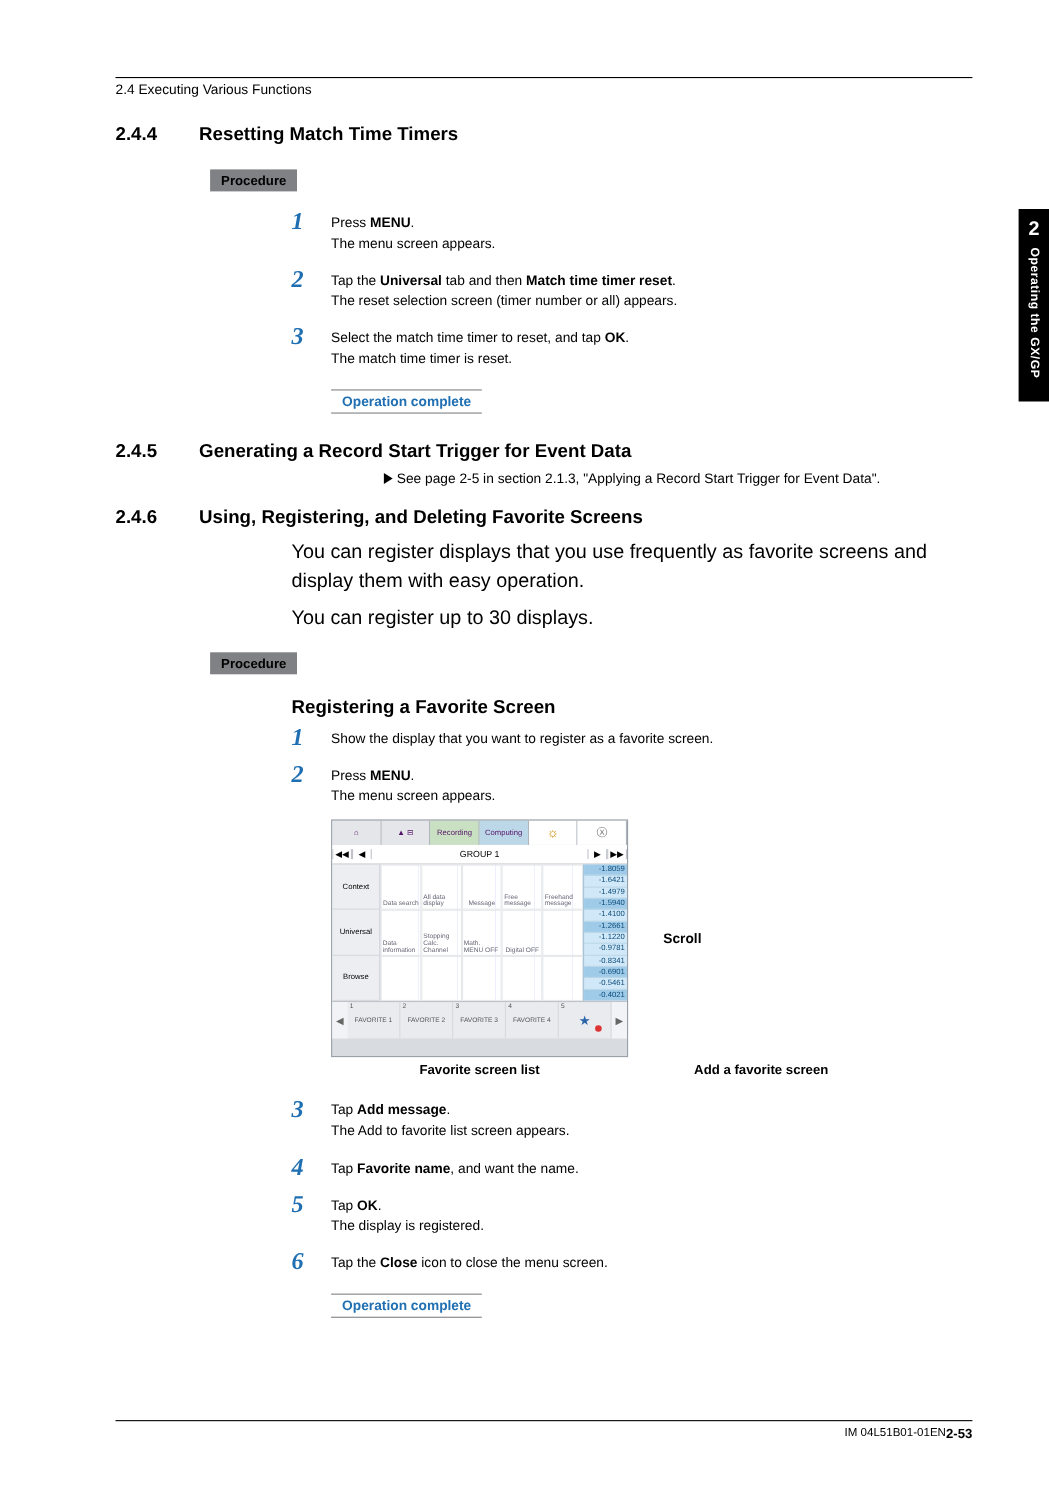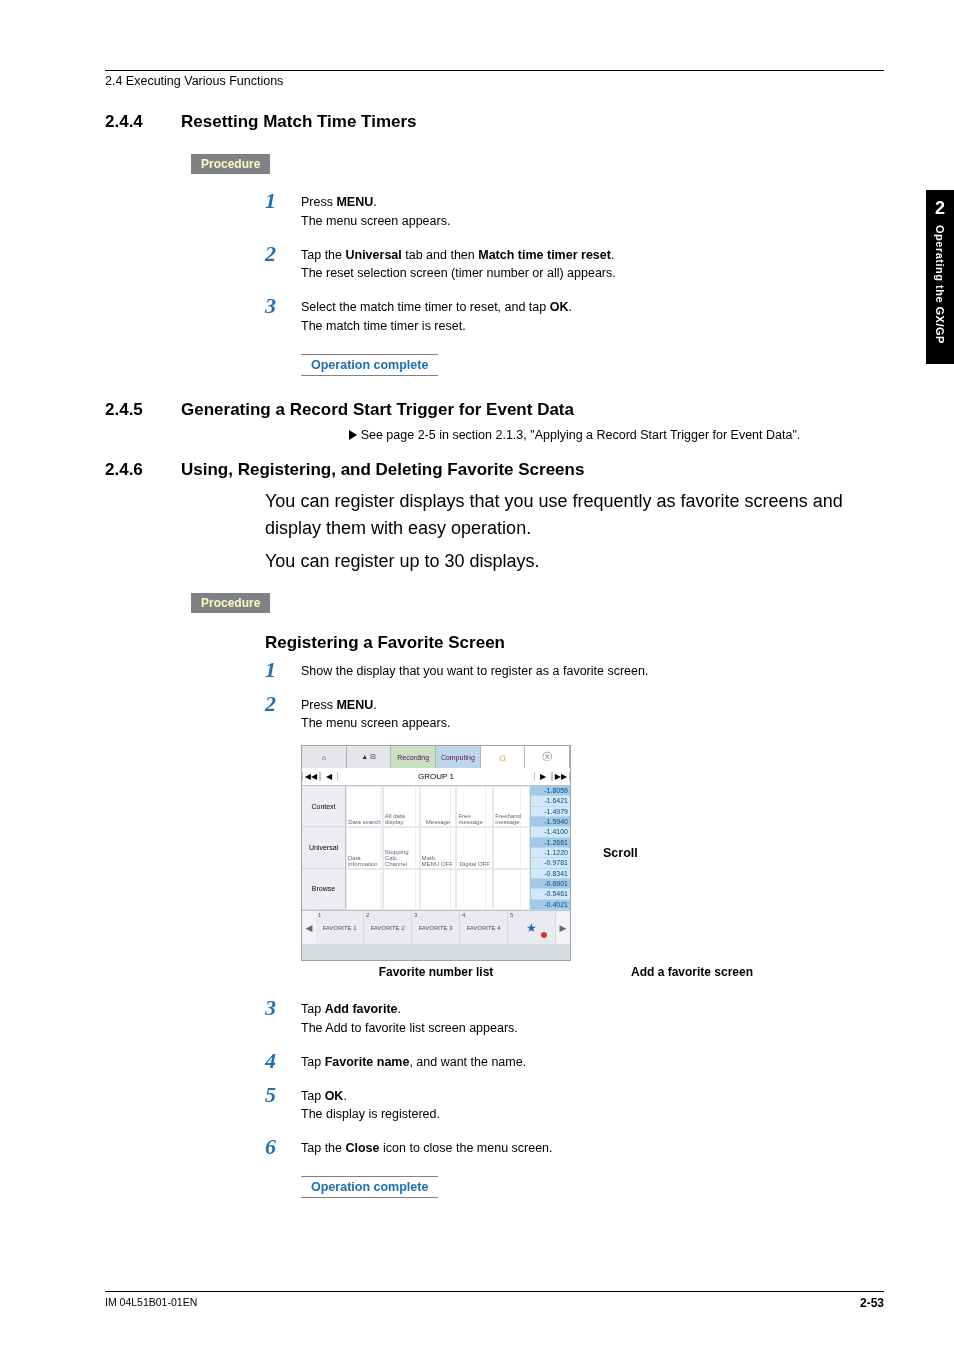--- a/index.html
+++ b/index.html
@@ -3,21 +3,21 @@
 <meta charset="utf-8">
 <style>
   * { box-sizing: border-box; margin: 0; padding: 0; }
   html, body { width: 954px; background: #fff; font-family: Arial, Helvetica, sans-serif; color: #000; }
   .page { width: 954px; min-height: 1350px; position: relative; padding: 70px 70px 40px 105px; }
   .top-rule { border-top: 1px solid #000; margin-bottom: 3px; }
   .breadcrumb { font-size: 12.5px; text-align: left; margin-bottom: 24px; }
   .row { display: flex; align-items: flex-start; margin-bottom: 8px; }
   .sec-num { width: 76px; flex: 0 0 76px; font-weight: bold; font-size: 17px; }
   .sec-title { font-weight: bold; font-size: 17px; }
-  .proc-label { display: inline-block; background: #808184; color: #fef9c3; font-size: 12px; font-weight: bold; padding: 3px 10px; margin: 14px 0 10px 86px; }
+  .proc-label { display: inline-block; background: #808184; color: #000000; font-size: 12px; font-weight: bold; padding: 3px 10px; margin: 14px 0 10px 86px; }
   .step { display: flex; align-items: flex-start; margin: 6px 0 12px 160px; }
   .step .num { font-family: Georgia, 'Times New Roman', serif; font-style: italic; font-weight: bold; color: #1f6fb2; font-size: 22px; width: 36px; flex: 0 0 36px; line-height: 1; }
   .step .txt { font-size: 12.5px; line-height: 1.5; padding-top: 3px; }
   .step .txt .sub { font-size: 12.5px; }
   .op-complete { display: inline-block; font-size: 12.5px; font-weight: bold; color: #1f6fb2; border-top: 1px solid #808184; border-bottom: 1px solid #808184; padding: 3px 10px; margin: 6px 0 10px 196px; }
   .xref { font-size: 12.5px; margin: 8px 0 18px 160px; text-align: center; }
   .xref .tri { display:inline-block; width:0; height:0; border-top:5px solid transparent; border-bottom:5px solid transparent; border-left:8px solid #000; margin-right:4px; vertical-align: -1px;}
   .para { font-size: 18px; line-height: 1.5; margin: 6px 0 4px 160px; }
   .subhead { font-size: 17px; font-weight: bold; margin: 10px 0 6px 160px; }
   .figwrap { display:flex; align-items:center; margin-left: 196px; margin-bottom: 4px; }
@@ -47,21 +47,21 @@
   .fig .favrow .add .star { color:#2a64a8; font-size:12px;}
   .fig .favrow .add .dot { position:absolute; right:8px; bottom:6px; width:6px; height:6px; border-radius:50%; background:#d33; }
   .scroll-lbl { font-size:12.5px; font-weight:bold; margin-left:28px; align-self:center; }
   .captions { display:flex; margin-left:196px; font-size:12px; font-weight:bold; }
   .captions .c1 { width: 270px; text-align:center; }
   .captions .c2 { width: 60px; }
   .captions .c3 { flex:1; }
   .side-tab { position:absolute; top:190px; right:0; width:28px; background:#000; color:#fff; text-align:center; padding:8px 0;}
   .side-tab .n { font-size:18px; font-weight:bold; display:block; margin-bottom:6px;}
   .side-tab .v { writing-mode: vertical-rl; font-size:11px; font-weight:bold; letter-spacing:0.5px; display:inline-block; padding-bottom:8px;}
-  .footer { position:absolute; bottom:40px; left:105px; right:70px; border-top:1px solid #000; padding-top:4px; display:flex; justify-content:space-between; font-size:10.5px;}
+  .footer { position:absolute; bottom:40px; left:105px; right:70px; border-top:1px solid #000; padding-top:4px; display:flex; justify-content:flex-end; font-size:10.5px;}
   .footer .pn { font-weight:bold; font-size:12px;}
   .bold { font-weight: bold; }
 </style>
 </head>
 <body>
 
 <div class="page">
 
   <div class="top-rule"></div>
   <div class="breadcrumb">2.4  Executing Various Functions</div>
@@ -207,29 +207,29 @@
             <span class="dot"></span>
           </div>
         <div class="ar">▶</div>
       </div>
     </div>
     <div style="display:flex;flex-direction:column;align-items:center;margin-left:4px">
       <div class="scroll-lbl">Scroll</div>
     </div>
   </div>
   <div class="captions">
-    <div class="c1">Favorite number list</div>
+    <div class="c1">Favorite screen list</div>
     <div class="c2"></div>
     <div class="c3">Add a favorite screen</div>
   </div>
 
   <div class="step" style="margin-top:18px">
     <div class="num">3</div>
     <div class="txt">
-      <span>Tap </span><span class="bold">Add favorite</span><span>.</span><br>
+      <span>Tap </span><span class="bold">Add message</span><span>.</span><br>
       <span class="sub">The Add to favorite list screen appears.</span>
     </div>
   </div>
   <div class="step">
     <div class="num">4</div>
     <div class="txt">
       <span>Tap </span><span class="bold">Favorite name</span><span>, and want the name.</span>
     </div>
   </div>
   <div class="step">

